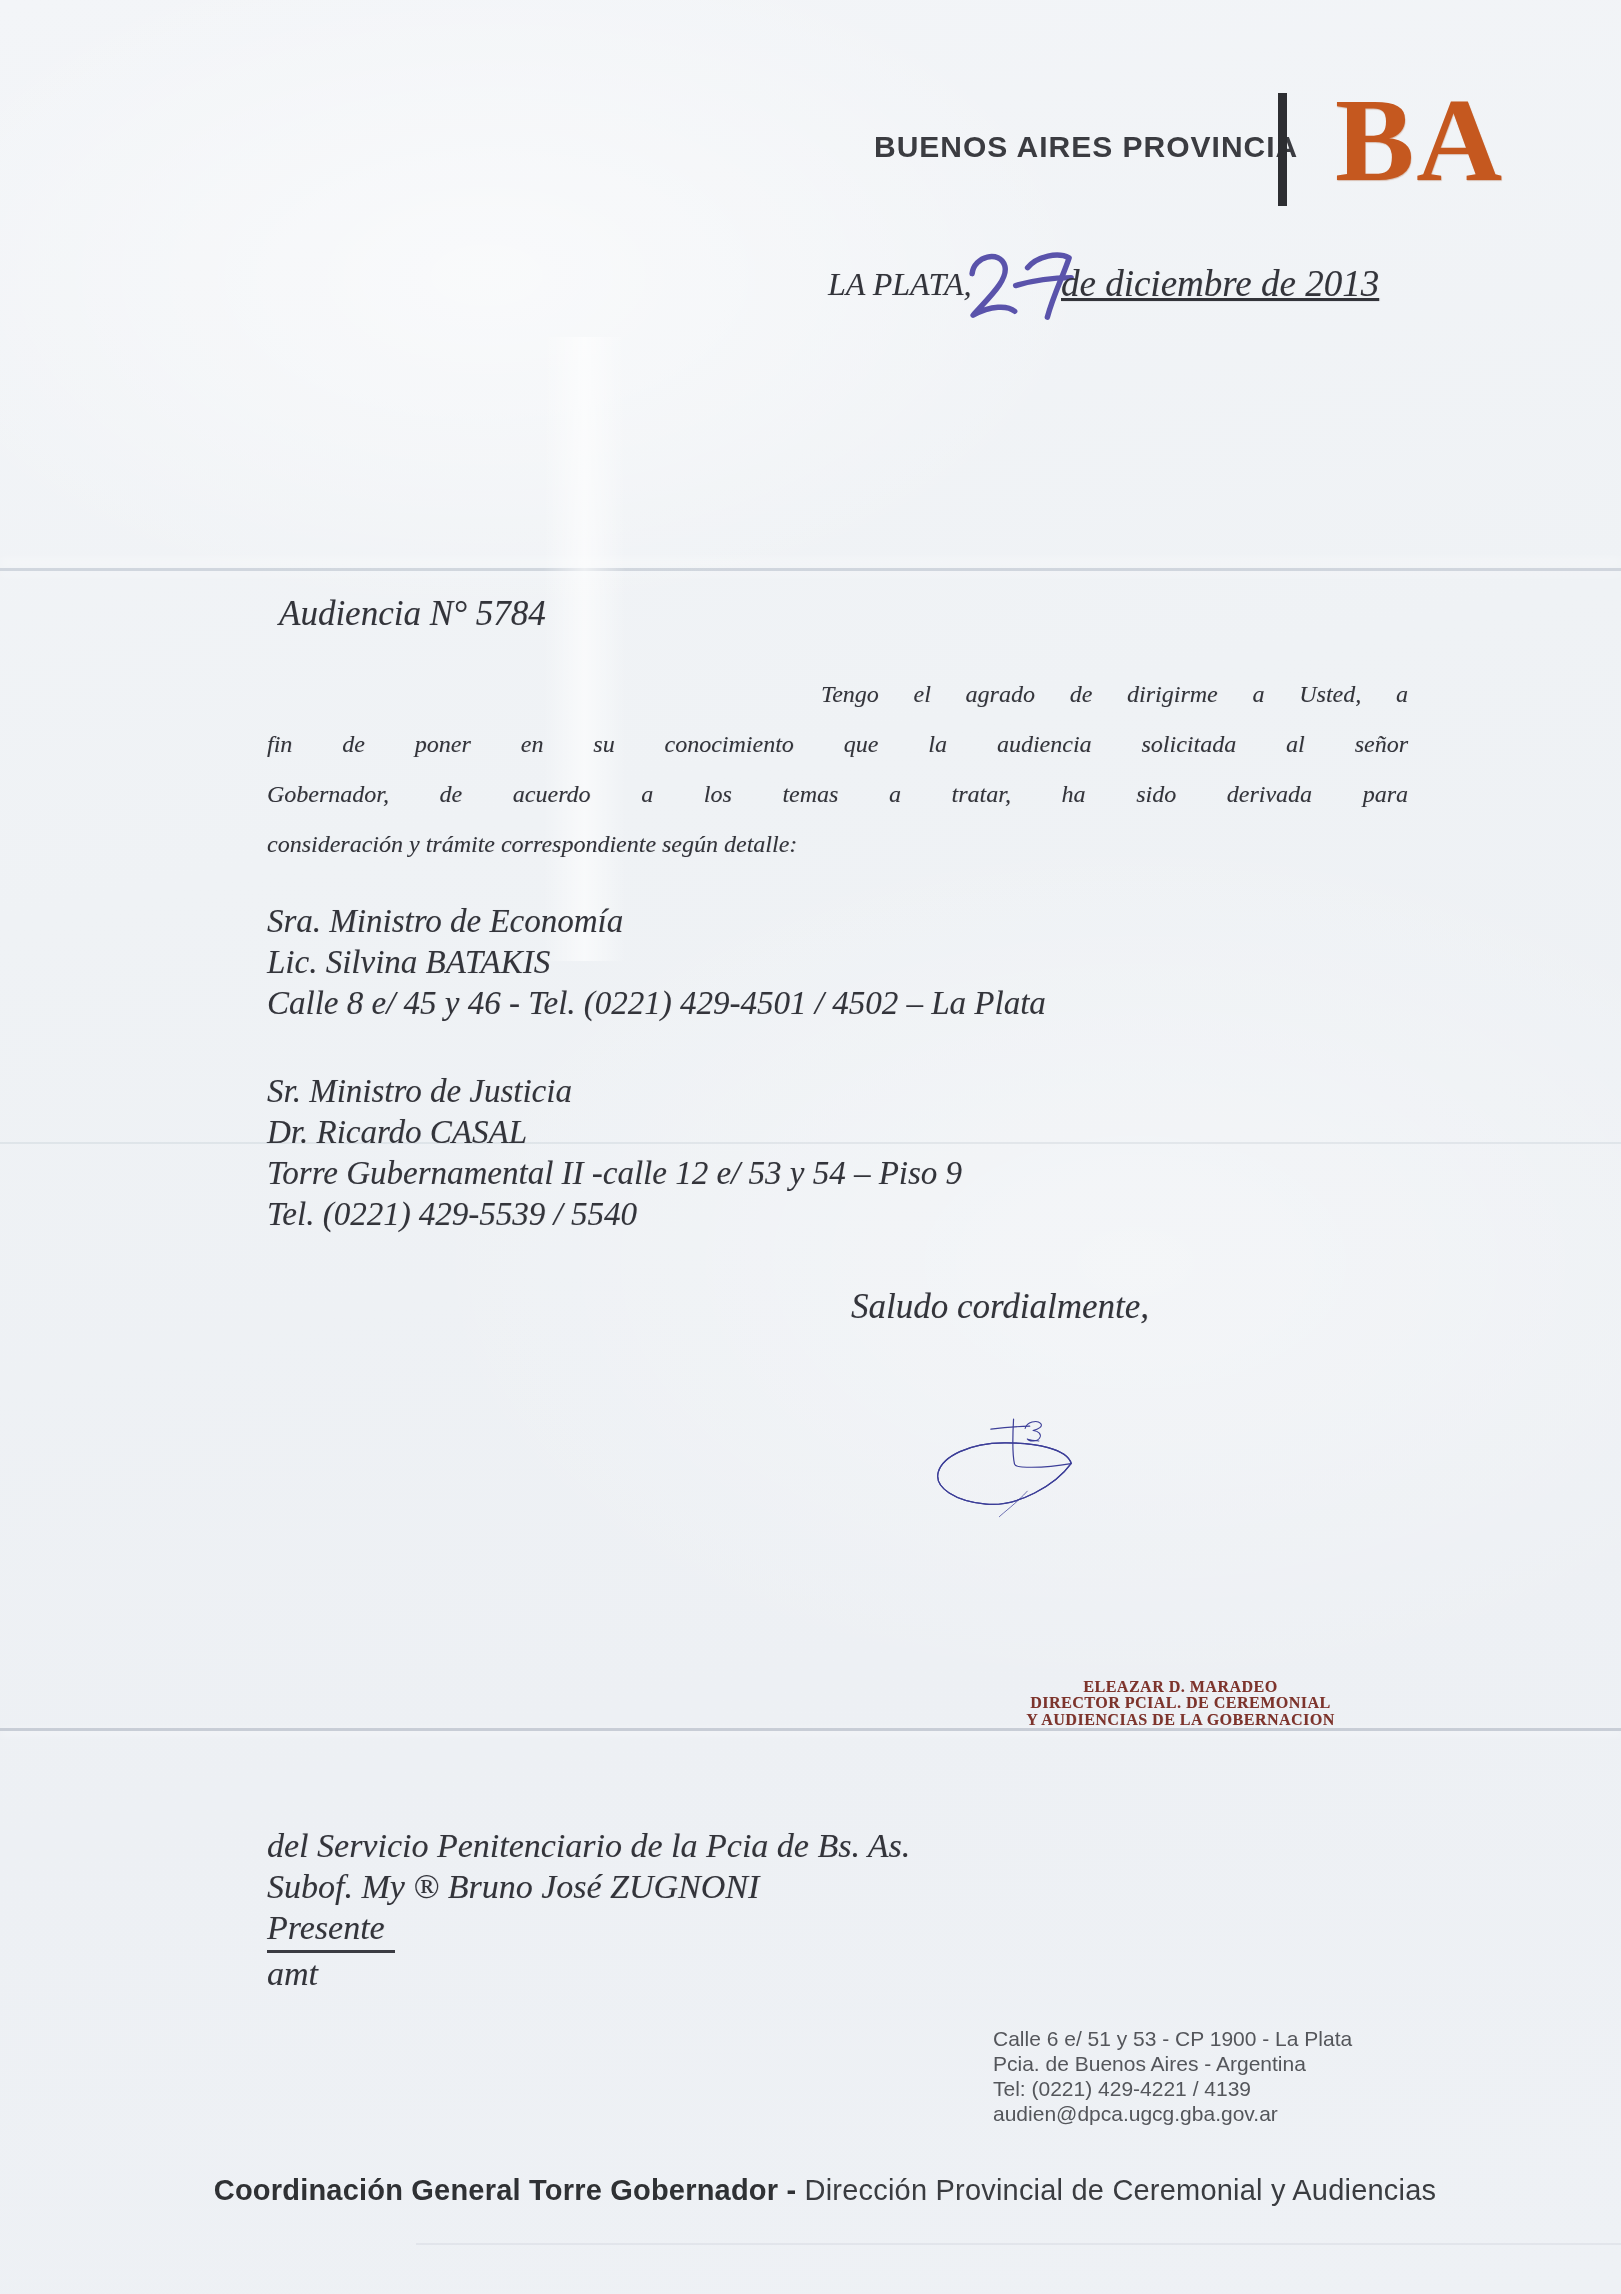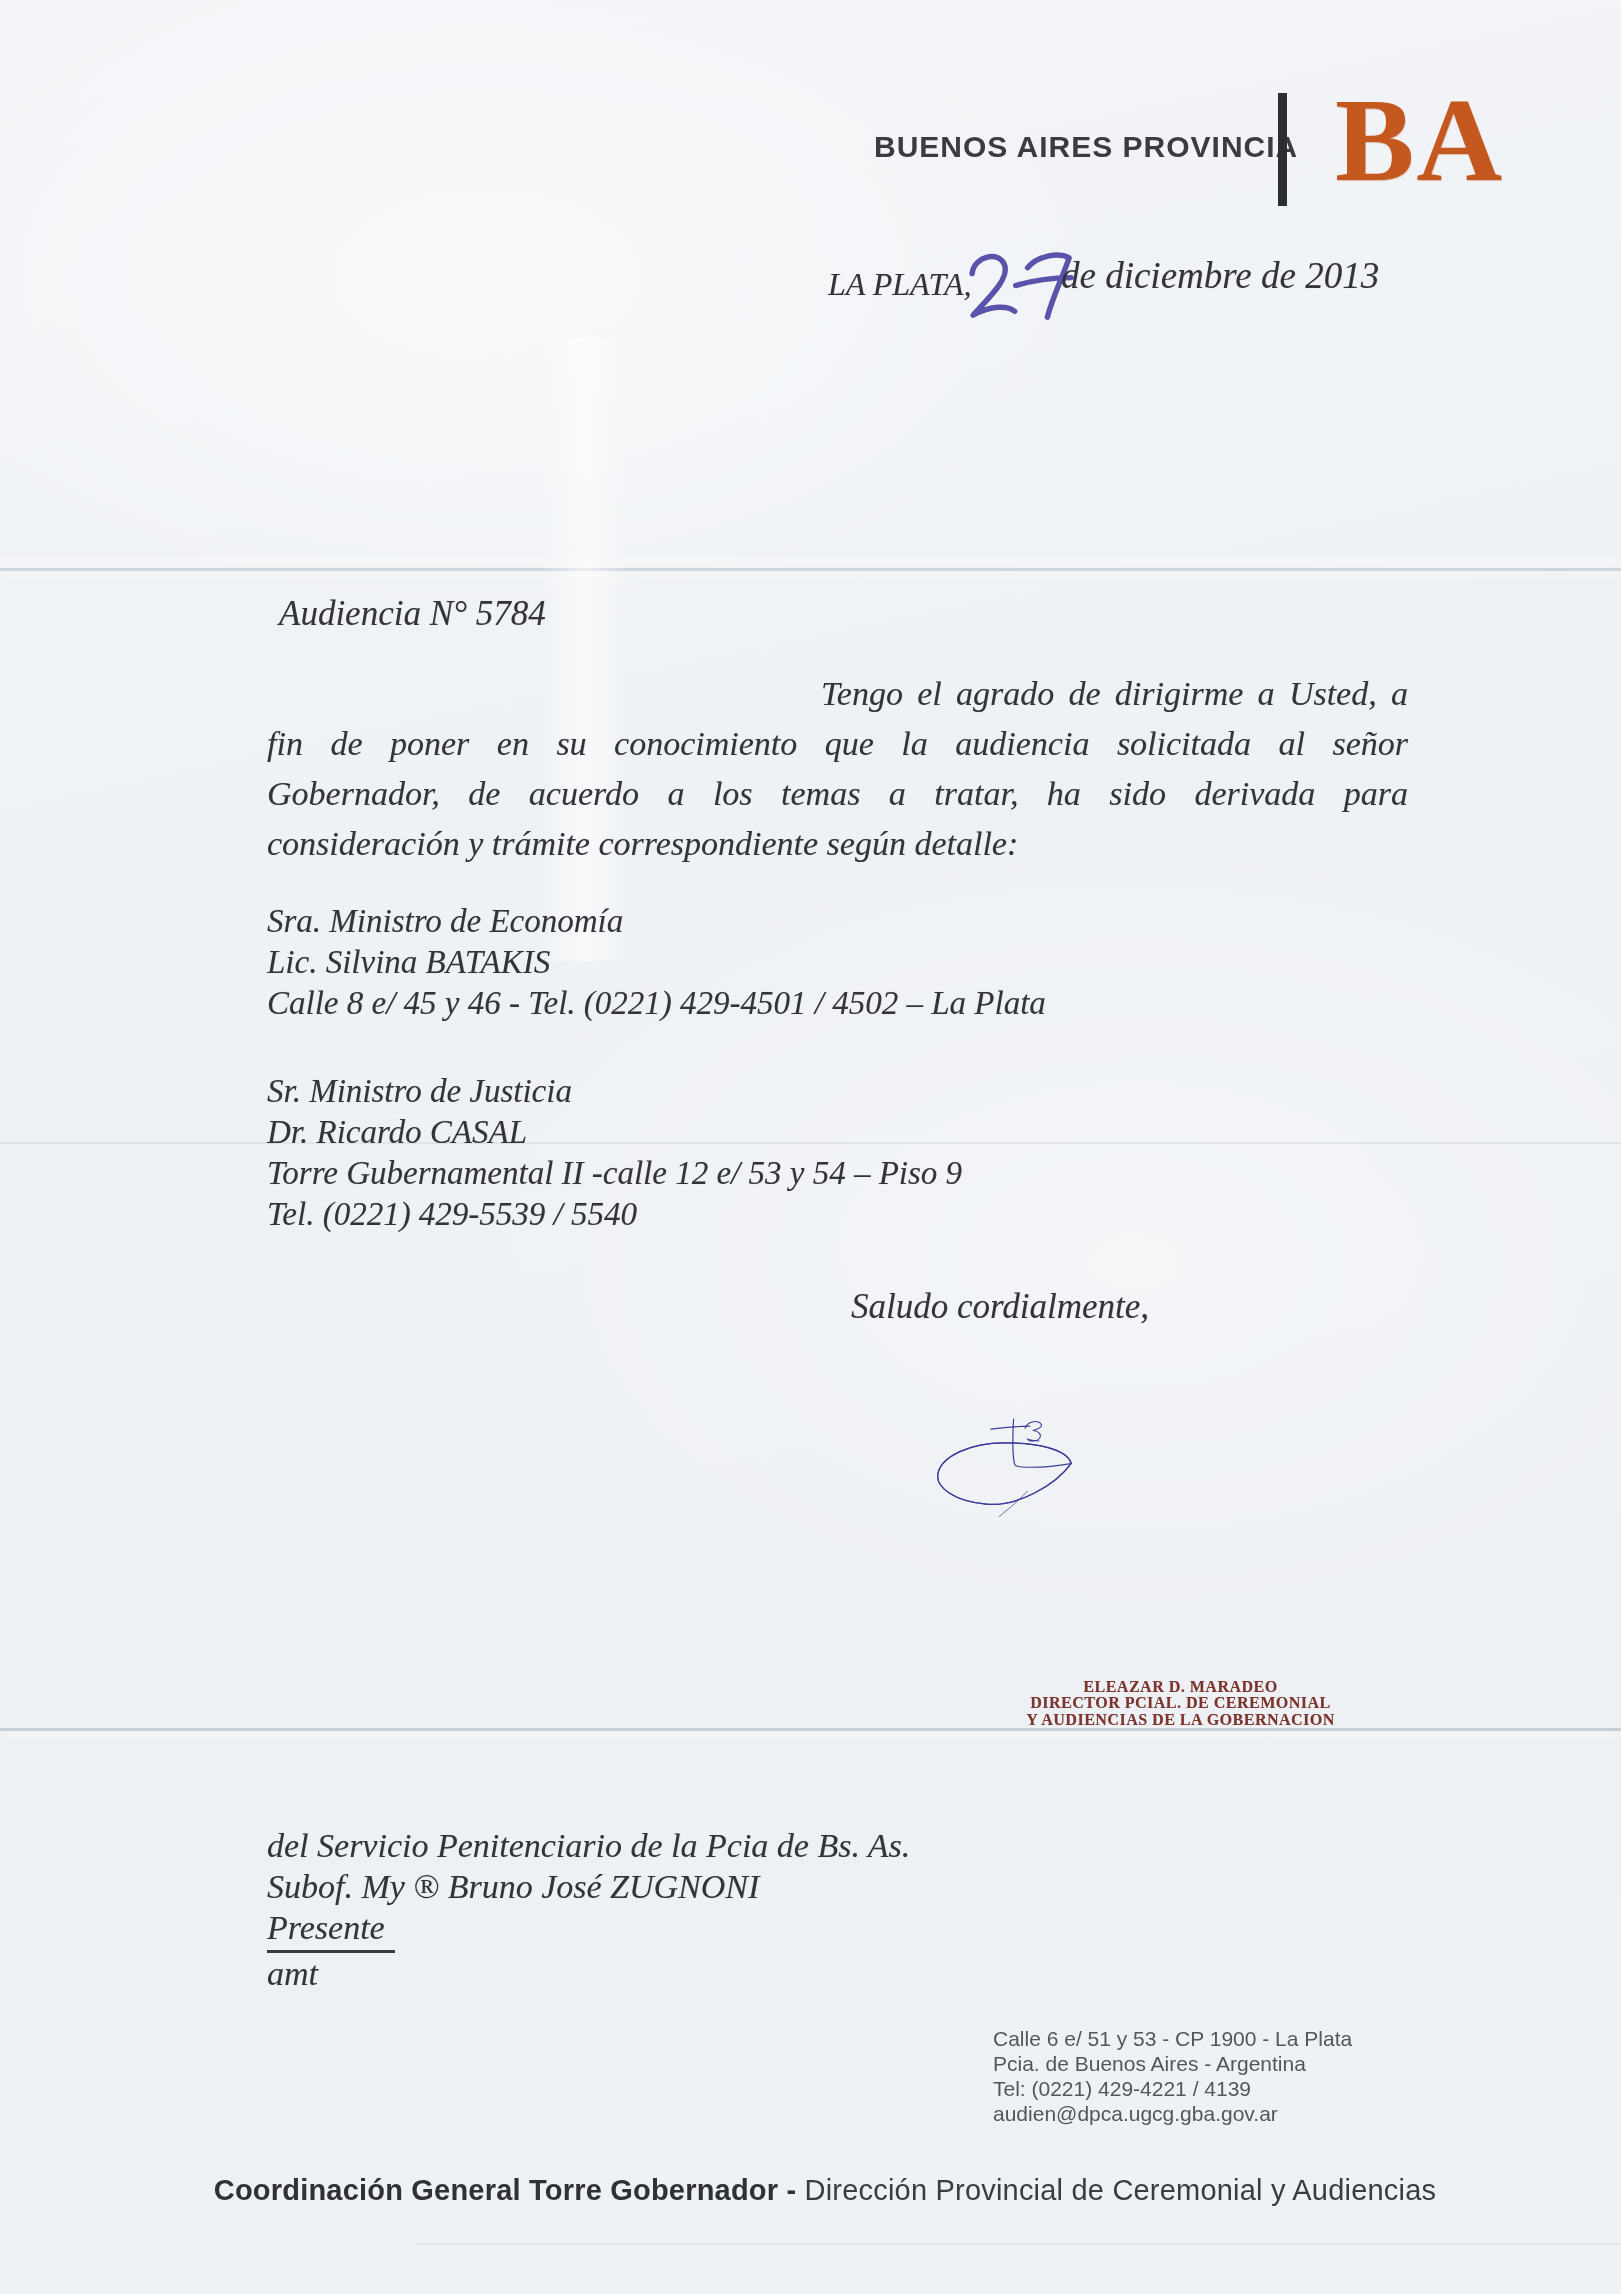--- a/index.html
+++ b/index.html
@@ -18,21 +18,21 @@
   .abs{position:absolute;}
   .serif-it{font-style:italic;text-shadow:0.3px 0.3px 0.7px rgba(45,45,70,.28);}
   .sans{font-family:"Liberation Sans","DejaVu Sans",sans-serif;}
   .crease{position:absolute;left:0;right:0;pointer-events:none;}
   .brand{font-size:30px;font-weight:600;letter-spacing:1px;color:#3b3c41;}
   .bar{width:9px;height:113px;background:#2d2e32;}
   .logo{font-size:119px;line-height:1;font-weight:bold;color:#c5581f;letter-spacing:2px;text-shadow:0.5px 0.5px 1px rgba(160,70,20,.3);}
   .dl-small{font-size:32px;}
   .dl-big{font-size:37px;}
   .ref{font-size:35px;}
-  .bodyline{width:1141px;font-size:34px;line-height:50px;text-align:justify;text-align-last:justify;}
+  .bodyline{width:1141px;font-size:24px;line-height:50px;text-align:justify;text-align-last:justify;}
   .bodyline.last{text-align-last:left;}
   .bodyline.first{text-indent:554px;}
   .rcpt div{font-size:33px;line-height:41px;white-space:nowrap;}
   .closing{font-size:35px;}
   .stamp{width:337px;text-align:center;color:#7d342c;font-weight:bold;font-size:16px;line-height:16.3px;letter-spacing:0.5px;text-shadow:0.3px 0.3px 0.5px rgba(120,40,35,.4);margin-top:30px;}
   .addr div{font-size:34px;line-height:41px;white-space:nowrap;}
   .presente{display:inline-block;border-bottom:3px solid #3a3b42;padding:0 10px 2px 0;}
   .initials{font-size:30px;}
   .contact div{font-size:21px;line-height:25px;color:#54565b;white-space:nowrap;}
   .footer{left:0;right:0;text-align:center;font-size:29px;transform:translateX(14px);color:#3a3c40;letter-spacing:0.2px;}
@@ -53,21 +53,21 @@
   <div class="abs brand sans" style="left:874px;top:130px;">BUENOS AIRES PROVINCIA</div>
   <div class="abs bar" style="left:1278px;top:93px;"></div>
   <div class="abs logo" style="left:1335px;top:81px;">BA</div>
 
   <div class="abs serif-it dl-small" style="left:828px;top:266px;">LA PLATA,</div>
   <svg class="abs" style="left:958px;top:240px;" width="149" height="99" viewBox="0 0 150 100" fill="none" stroke="#5a53ab" stroke-width="5.5" stroke-linecap="round" stroke-linejoin="round">
     <path d="M 14,34 C 16,16 42,10 47,26 C 51,40 31,58 15,76 C 33,66 50,66 57,72"></path>
     <path d="M 70,28 C 80,16 101,12 112,18 C 106,36 96,56 90,78"></path>
     <path d="M 58,46 C 75,41 96,38 114,38"></path>
   </svg>
-  <div class="abs serif-it dl-big" style="left:1061px;top:254px;">de diciembre de 2013</div>
+  <div class="abs serif-it dl-big" style="left:1061px;top:262px;text-decoration:underline;">de diciembre de 2013</div>
 
   <div class="abs serif-it ref" style="left:267px;top:594px;margin-left:12px;">Audiencia N° 5784</div>
 
   <div class="abs" style="left:267px;top:669px;">
     <div class="serif-it bodyline first">Tengo el agrado de dirigirme a Usted, a</div>
     <div class="serif-it bodyline">fin de poner en su conocimiento que la audiencia solicitada al señor</div>
     <div class="serif-it bodyline">Gobernador, de acuerdo a los temas a tratar, ha sido derivada para</div>
     <div class="serif-it bodyline last">consideración y trámite correspondiente según detalle:</div>
   </div>
 

